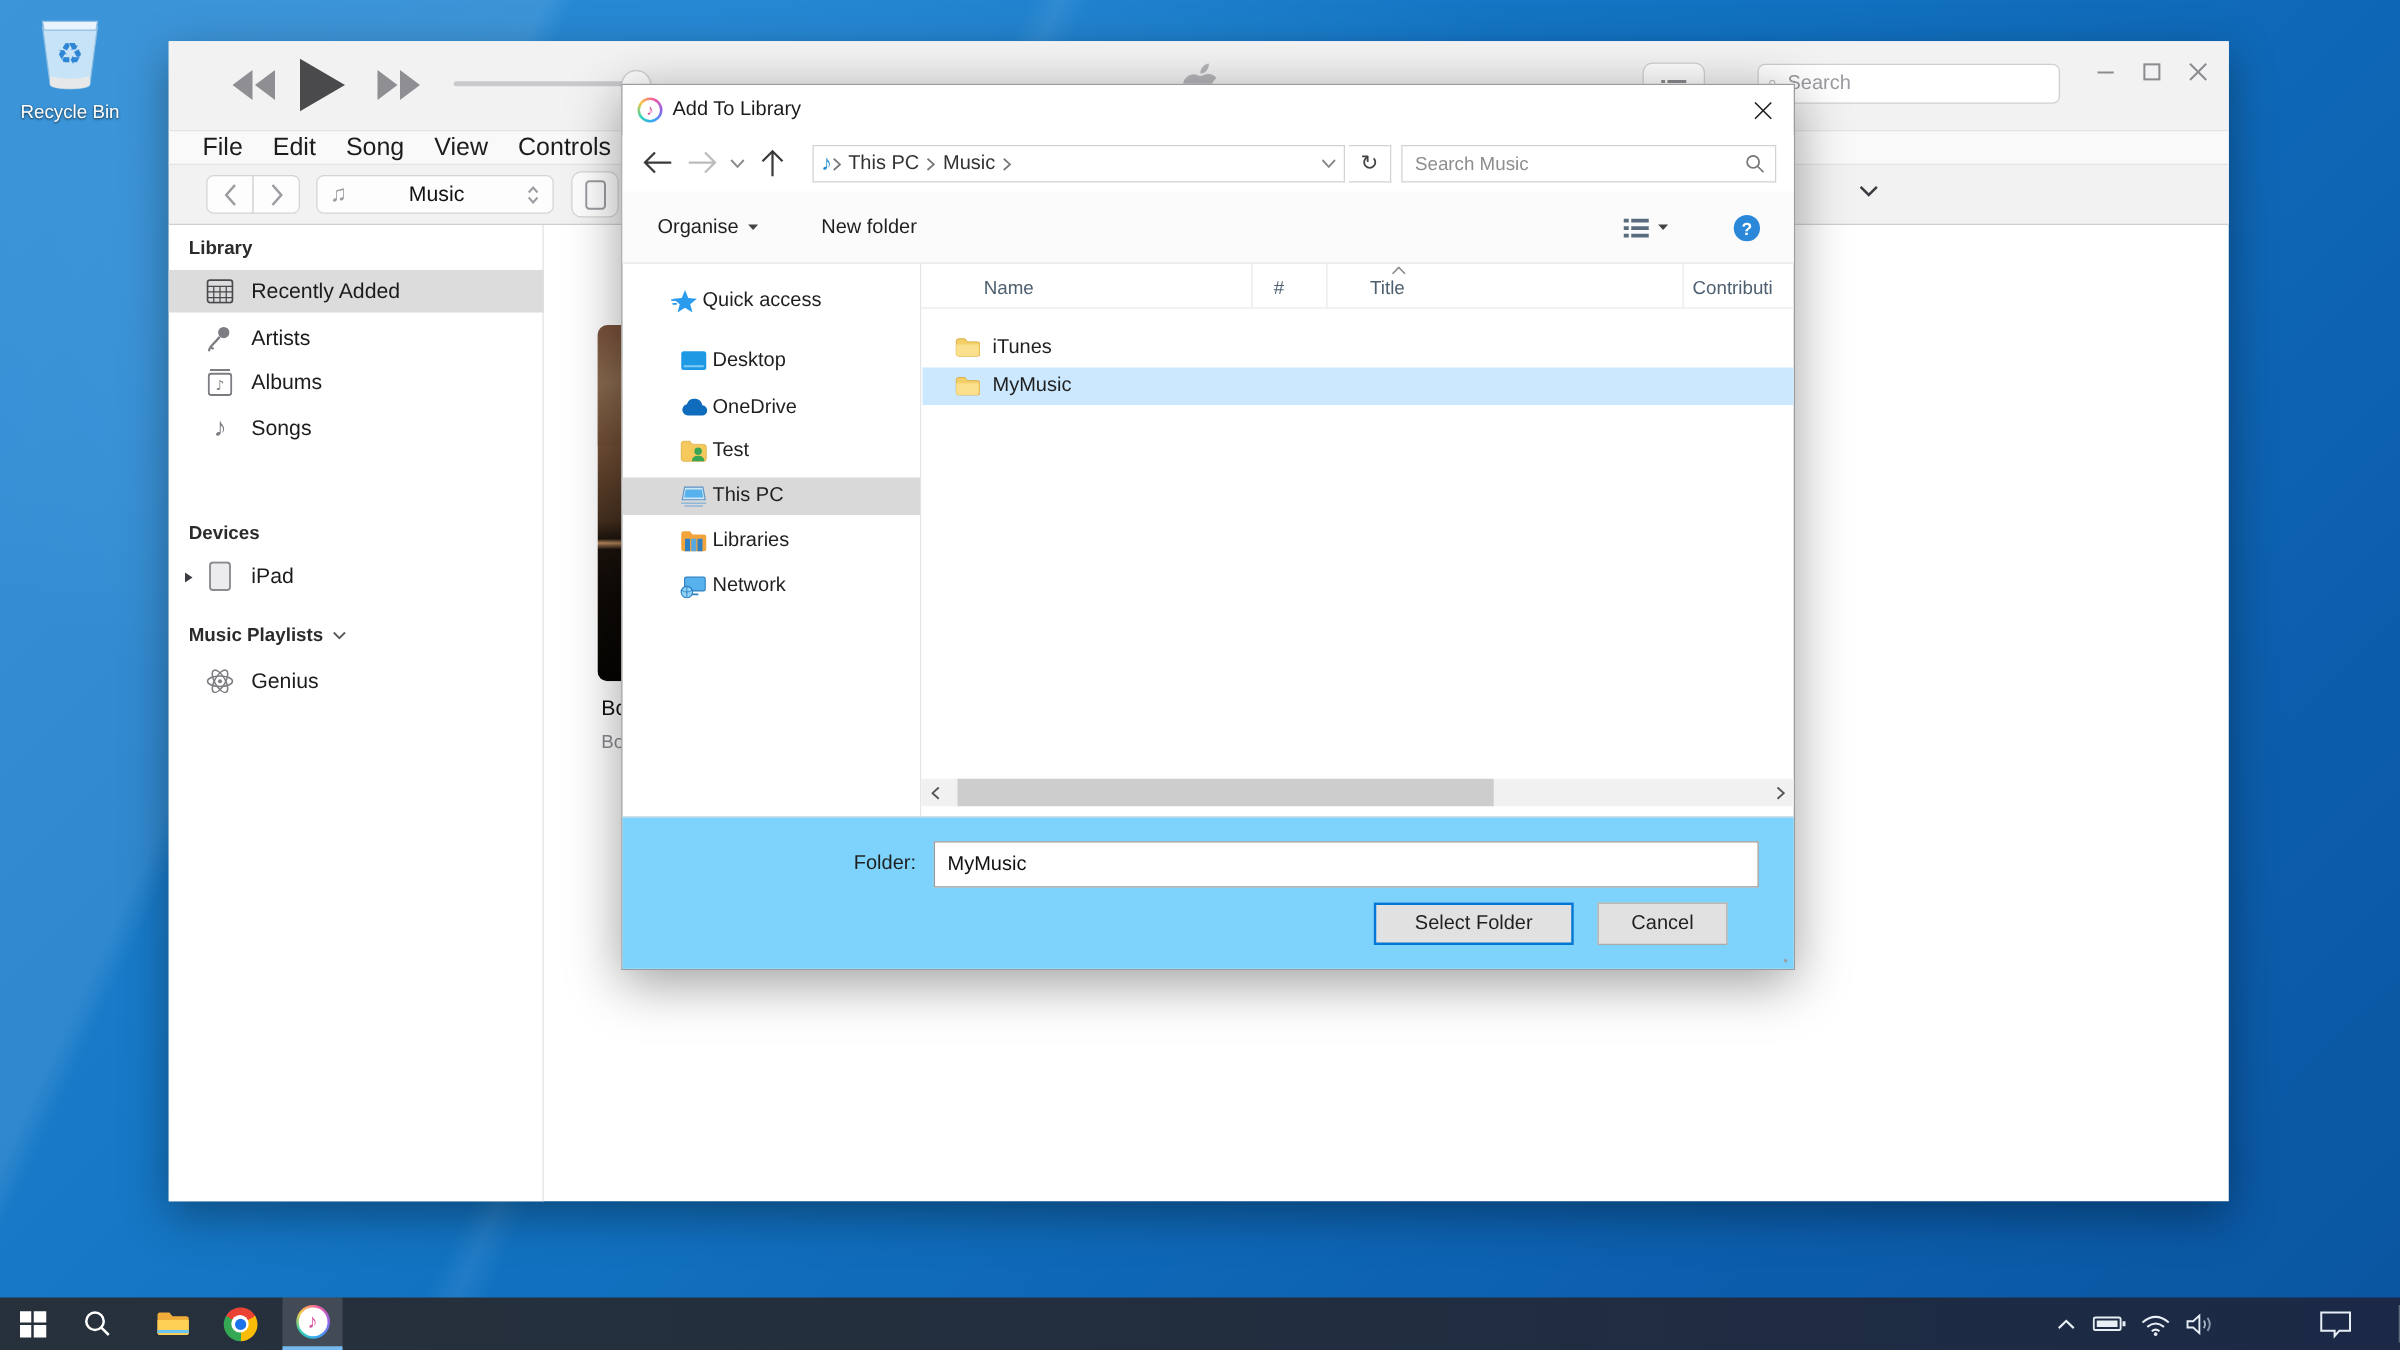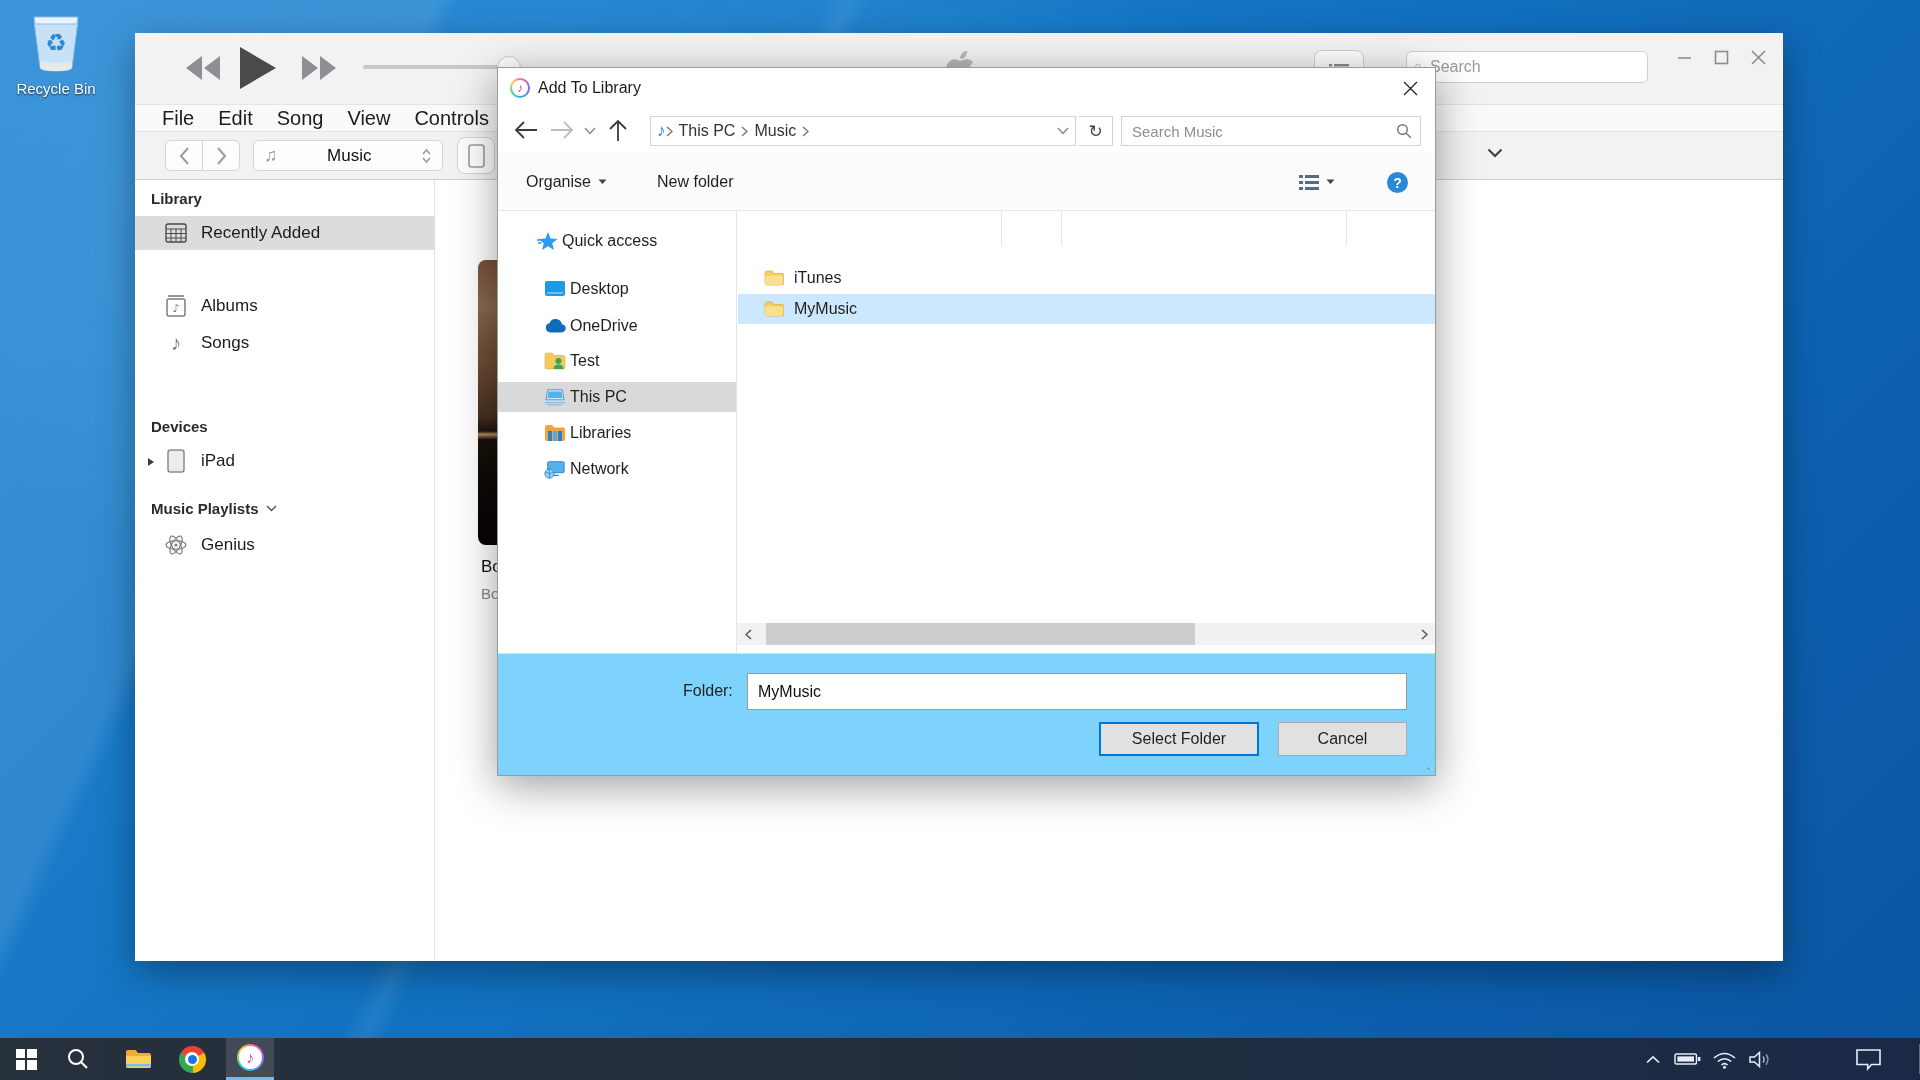--- a/index.html
+++ b/index.html
@@ -207,20 +207,29 @@
       <div class="sidehdr" style="top:10px;">Library</div>
       <div class="siderow sel" style="top:36px;">
         <span class="ic">
           <svg width="22" height="20" viewBox="0 0 22 20">
               <rect x="1" y="1" width="20" height="18" rx="2" fill="none" stroke="#4a4a4e" stroke-width="1.4"></rect>
               <path d="M1 6 H21 M6 6 V19 M11 6 V19 M16 6 V19 M1 10.5 H21 M1 15 H21" stroke="#4a4a4e" stroke-width="1"></path>
             </svg>
         </span>
         <span class="tx">Recently Added</span>
       </div>
+      <div class="siderow" style="top:74px;">
+        <span class="ic">
+          <svg width="20" height="22" viewBox="0 0 20 22">
+              <circle cx="13" cy="6" r="4.5" fill="#7c7c82"></circle>
+              <path d="M9.8 9.5 L2 18 M2 18 L1 21 M2 18 L5 19" stroke="#7c7c82" stroke-width="1.8" fill="none"></path>
+            </svg>
+        </span>
+        <span class="tx">Artists</span>
+      </div>
       <div class="siderow" style="top:109px;">
         <span class="ic">
           <svg width="20" height="22" viewBox="0 0 20 22">
               <path d="M2 1 H18" stroke="#7c7c82" stroke-width="1.6"></path>
               <rect x="1" y="4" width="18" height="17" rx="2" fill="none" stroke="#7c7c82" stroke-width="1.5"></rect>
               <text x="10" y="17" font-size="11" fill="#7c7c82" text-anchor="middle" font-family="DejaVu Sans">♪</text>
             </svg>
         </span>
         <span class="tx">Albums</span>
       </div>
@@ -421,20 +430,29 @@
             <circle cx="6" cy="14" r="5" fill="#8fd3f8" stroke="#2f80c3" stroke-width="1"></circle>
             <path d="M1.5 12.5 q4.5 3 9 0 M6 9.5 v9" stroke="#2f80c3" stroke-width="0.8" fill="none"></path>
           </svg>
         </span>
         <span class="tx">Network</span>
       </div>
     </div>
 
     <div class="a" style="left:238px;top:143px;width:1px;height:442px;background:#e5e5e7;"></div>
 
+    <div class="a" style="left:239px;top:143px;width:698px;height:35px;border-bottom:1px solid #eceaec;overflow:hidden;">
+      <svg class="a" style="left:376px;top:2px;" width="12" height="7" viewBox="0 0 12 7">
+          <path d="M1 6 L6 1 L11 6" fill="none" stroke="#8a8a8a" stroke-width="1.3"></path>
+        </svg>
+      <span class="a colhdr" style="left:50px;top:11px;">Name</span>
+      <span class="a colhdr" style="left:282px;top:11px;">#</span>
+      <span class="a colhdr" style="left:359px;top:11px;">Title</span>
+      <span class="a colhdr" style="left:617px;top:11px;white-space:nowrap;">Contributi</span>
+    </div>
     <div class="colsep" style="left:503px;"></div>
     <div class="colsep" style="left:563px;"></div>
     <div class="colsep" style="left:848px;"></div>
 
     <div class="filerow" style="left:240px;top:195px;width:697px;">
       <svg style="margin-left:26px;" width="20" height="16" viewBox="0 0 20 16">
         <path d="M1 3 q0-2 2-2 h5 l2 2.5 h8 q2 0 2 2 V13 q0 2-2 2 H3 q-2 0-2-2 Z" fill="#f3cf67" stroke="#d9a93f" stroke-width="0.7"></path>
         <path d="M1 5.5 h18 V13 q0 2-2 2 H3 q-2 0-2-2 Z" fill="#fadf8d"></path>
       </svg>
       <span class="nm">iTunes</span>
@@ -460,21 +478,21 @@
           </svg>
       </div>
     </div>
 
     <div class="a dlg-bottom">
       <span class="a" style="left:185px;top:28px;font-size:16px;color:#1f1f1f;">Folder:</span>
       <input class="folder-input" type="text" value="MyMusic" style="">
       <div class="btn primary" style="left:601px;width:160px;">
         <span>Select Folder</span>
       </div>
-      <div class="btn plain" style="left:780px;width:129px;justify-content:center;">
+      <div class="btn plain" style="left:780px;width:104px;justify-content:center;">
         <span>Cancel</span>
       </div>
       <div class="grip"></div>
     </div>
   </div>
 
   <div class="a taskbar">
     <div class="tb-cell" style="left:2px;">
       <span class="win-logo">
           <i></i>

